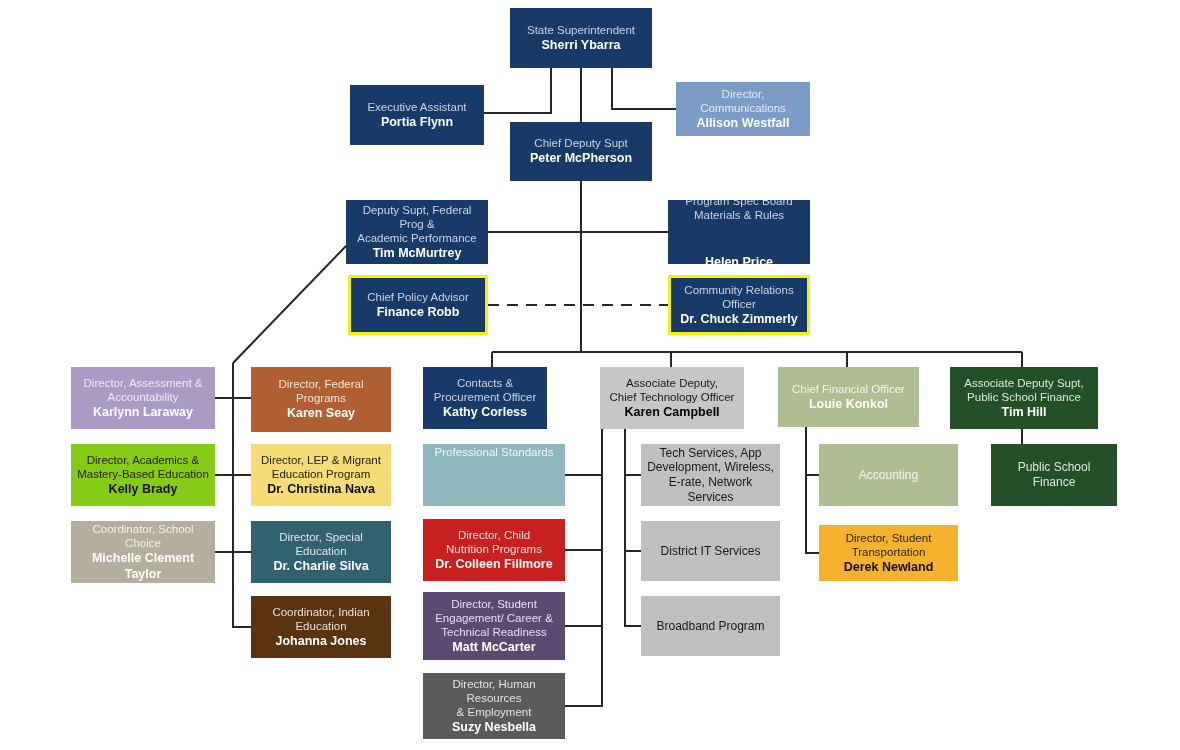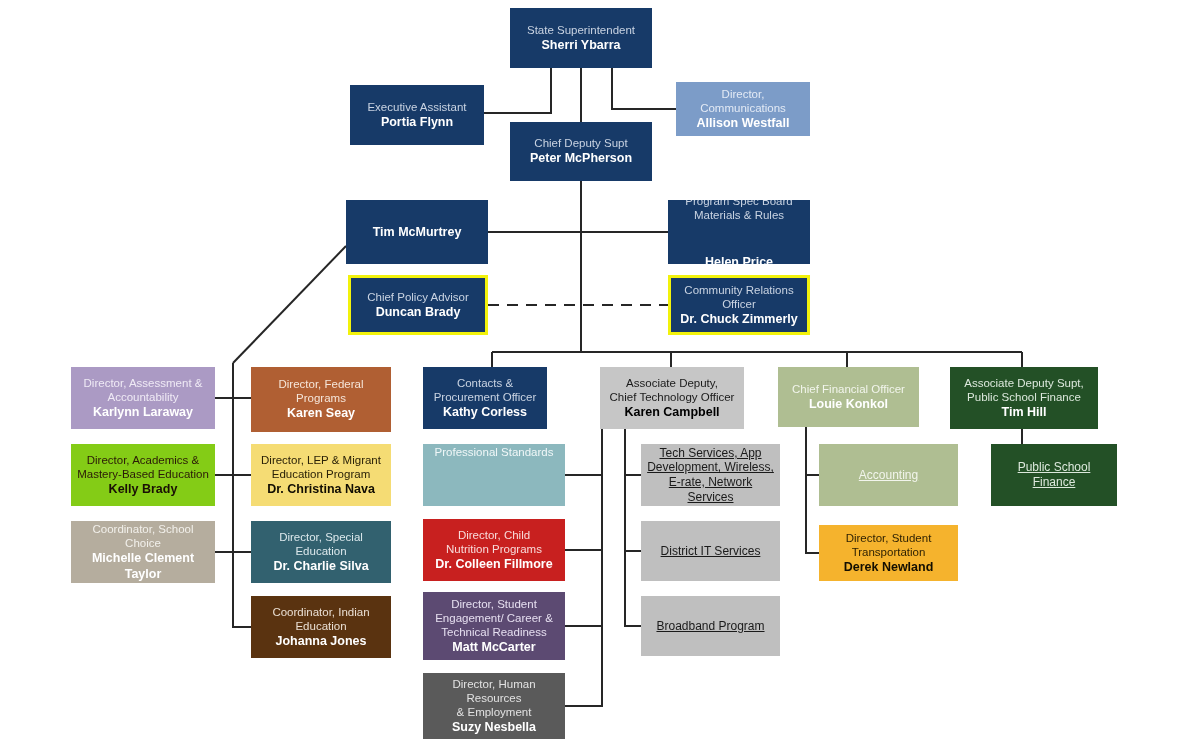--- a/index.html
+++ b/index.html
@@ -46,21 +46,20 @@
   }
   .node .person {
     font-size: 12.5px;
     font-weight: bold;
     display: block;
     width: 100%;
     margin-top: 1px;
   }
   .node.nopers .title {
     font-size: 12px;
-    text-decoration: underline;
   }
   .node.highlight {
     border: 3px solid #F2F20C;
   }
 </style>
 </head>
 <body>
 
 <div id="chart-root">
   <svg id="connectors" viewBox="0 0 1180 750" xmlns="http://www.w3.org/2000/svg">
@@ -105,30 +104,32 @@
     </div>
     <div class="node" style="left: 676px; top: 82px; width: 134px; height: 54px; background: rgb(124, 156, 200);">
       <span class="title" style="color: rgb(227, 234, 245);">Director, Communications</span>
       <span class="person" style="color: rgb(255, 255, 255); white-space: pre-line;">Allison Westfall</span>
     </div>
     <div class="node" style="left: 510px; top: 122px; width: 142px; height: 59px; background: rgb(23, 58, 104);">
       <span class="title" style="color: rgb(201, 211, 226);">Chief Deputy Supt</span>
       <span class="person" style="color: rgb(255, 255, 255); white-space: pre-line;">Peter McPherson</span>
     </div>
     <div class="node" style="left: 346px; top: 200px; width: 142px; height: 64px; background: rgb(23, 58, 104);">
+      <span class="title" style="color: rgb(201, 211, 226);">Deputy Supt, Federal Prog &amp;
+Academic Performance</span>
       <span class="person" style="color: rgb(255, 255, 255); white-space: pre-line;">Tim McMurtrey</span>
     </div>
     <div class="node" style="left: 668px; top: 200px; width: 142px; height: 64px; background: rgb(23, 58, 104); gap: 32px;">
       <span class="title" style="color: rgb(201, 211, 226);">Program Spec Board
 Materials &amp; Rules</span>
       <span class="person" style="color: rgb(255, 255, 255); white-space: pre-line;">Helen Price</span>
     </div>
     <div class="node highlight" style="left: 348px; top: 275px; width: 140px; height: 60px; background: rgb(23, 58, 104); border-color: rgb(242, 242, 12);">
       <span class="title" style="color: rgb(201, 211, 226);">Chief Policy Advisor</span>
-      <span class="person" style="color: rgb(255, 255, 255); white-space: pre-line;">Duncan Brady</span>
+      <span class="person" style="color: rgb(255, 255, 255); white-space: pre-line;">Finance Robb</span>
     </div>
     <div class="node highlight" style="left: 668px; top: 275px; width: 142px; height: 60px; background: rgb(23, 58, 104); border-color: rgb(242, 242, 12);">
       <span class="title" style="color: rgb(201, 211, 226);">Community Relations
 Officer</span>
       <span class="person" style="color: rgb(255, 255, 255); white-space: pre-line;">Dr. Chuck Zimmerly</span>
     </div>
     <div class="node" style="left: 71px; top: 367px; width: 144px; height: 62px; background: rgb(171, 154, 196);">
       <span class="title" style="color: rgb(239, 234, 245);">Director, Assessment &amp;
 Accountability</span>
       <span class="person" style="color: rgb(255, 255, 255); white-space: pre-line;">Karlynn Laraway</span>

